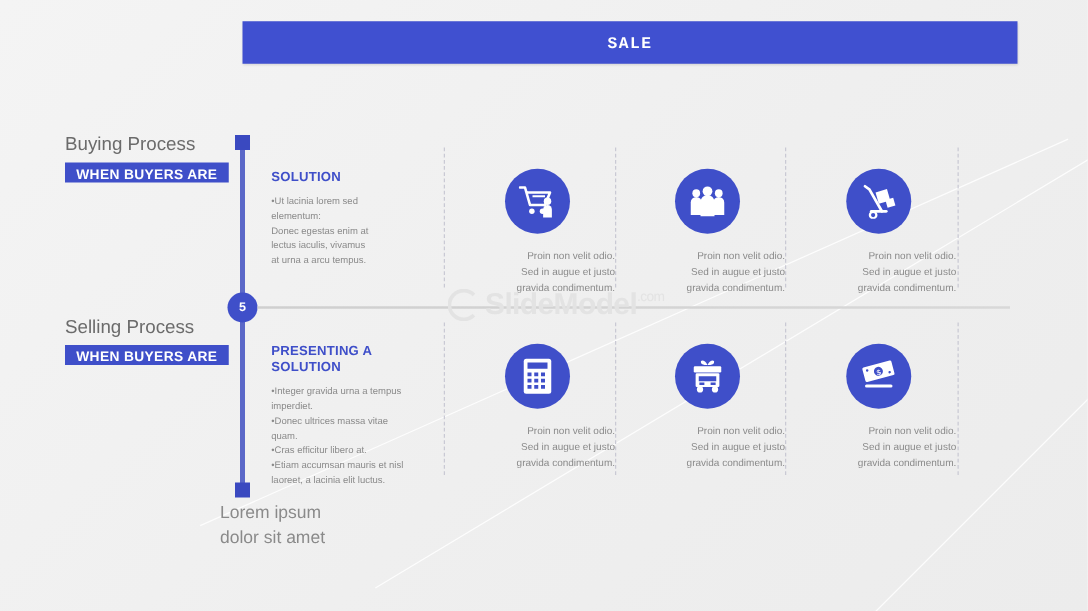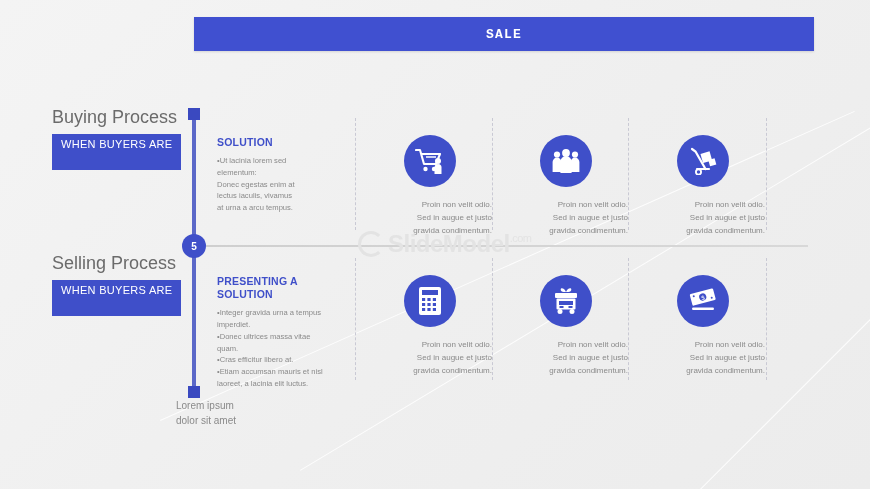--- a/index.html
+++ b/index.html
@@ -88,33 +88,33 @@
     width: 602px;
     height: 2px;
     background: linear-gradient(to right, #cfcfcf, #d8d8d8);
   }
 
   
   .proc-block { position: absolute; left: 52px; width: 160px; }
   #buying-block { top: 107px; }
   #selling-block { top: 253px; }
   .proc-title {
-    font-size: 18px;
+    font-size: 15px;
     color: #6b6b6b;
     margin-bottom: 6px;
     white-space: nowrap;
   }
   .proc-tag {
     display: inline-block;
     background: #3f4fc9;
     color: #fff;
     font-size: 11px;
-    font-weight: normal;
+    font-weight: bold;
     letter-spacing: 0.3px;
-    padding: 4px 9px 20px 9px;
+    padding: 4px 9px 0 9px;
     white-space: nowrap;
   }
 
   
   .text-col { position: absolute; left: 217px; width: 118px; }
   #selecting-col { top: 136px; }
   #presenting-col { top: 275px; }
   .col-heading {
     color: #3f4fc9;
     font-size: 10.5px;
@@ -160,21 +160,21 @@
     line-height: 1.6;
   }
 
   
   #bottom-note {
     position: absolute;
     left: 176px;
     top: 399px;
     width: 120px;
     color: #8a8a8a;
-    font-size: 10px;
+    font-size: 14px;
     line-height: 1.45;
   }
 
   
   #watermark {
     position: absolute;
     left: 358px;
     top: 228px;
     width: 190px;
     height: 32px;

